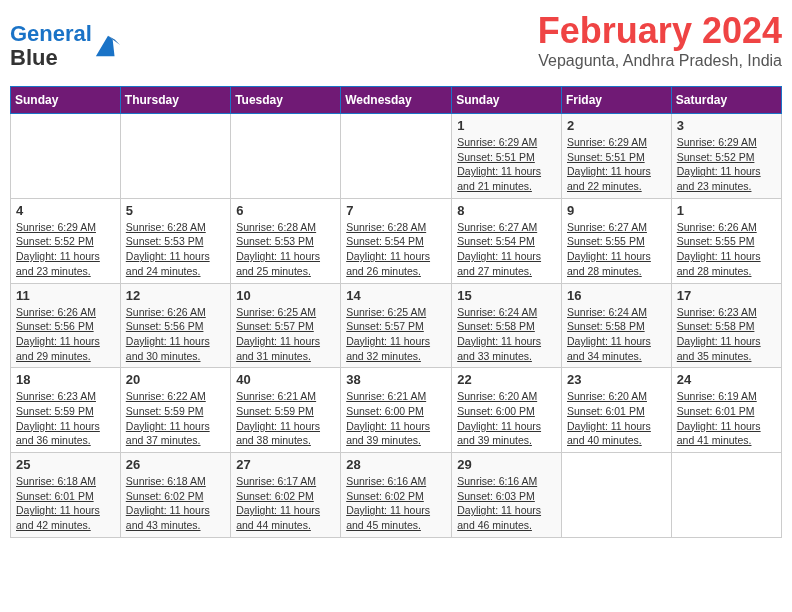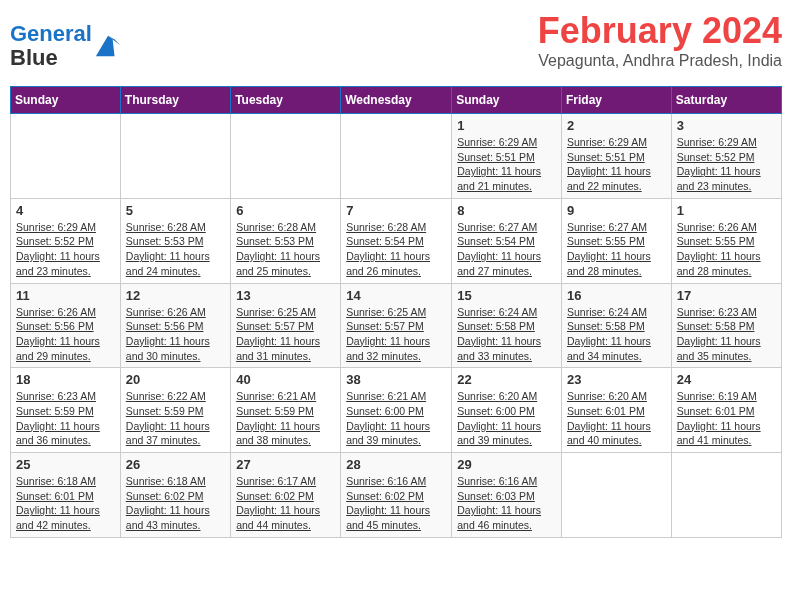--- a/index.html
+++ b/index.html
@@ -175,21 +175,21 @@
       <tr>
         <td>
           <span class="day-number">11</span>
           <div class="cell-content">Sunrise: 6:26 AM<br>Sunset: 5:56 PM<br>Daylight: 11 hours<br>and 29 minutes.</div>
         </td>
         <td>
           <span class="day-number">12</span>
           <div class="cell-content">Sunrise: 6:26 AM<br>Sunset: 5:56 PM<br>Daylight: 11 hours<br>and 30 minutes.</div>
         </td>
         <td>
-          <span class="day-number">13</span>
+          <span class="day-number">10</span>
           <div class="cell-content">Sunrise: 6:25 AM<br>Sunset: 5:57 PM<br>Daylight: 11 hours<br>and 31 minutes.</div>
         </td>
         <td>
           <span class="day-number">14</span>
           <div class="cell-content">Sunrise: 6:25 AM<br>Sunset: 5:57 PM<br>Daylight: 11 hours<br>and 32 minutes.</div>
         </td>
         <td>
           <span class="day-number">15</span>
           <div class="cell-content">Sunrise: 6:24 AM<br>Sunset: 5:58 PM<br>Daylight: 11 hours<br>and 33 minutes.</div>
         </td>

